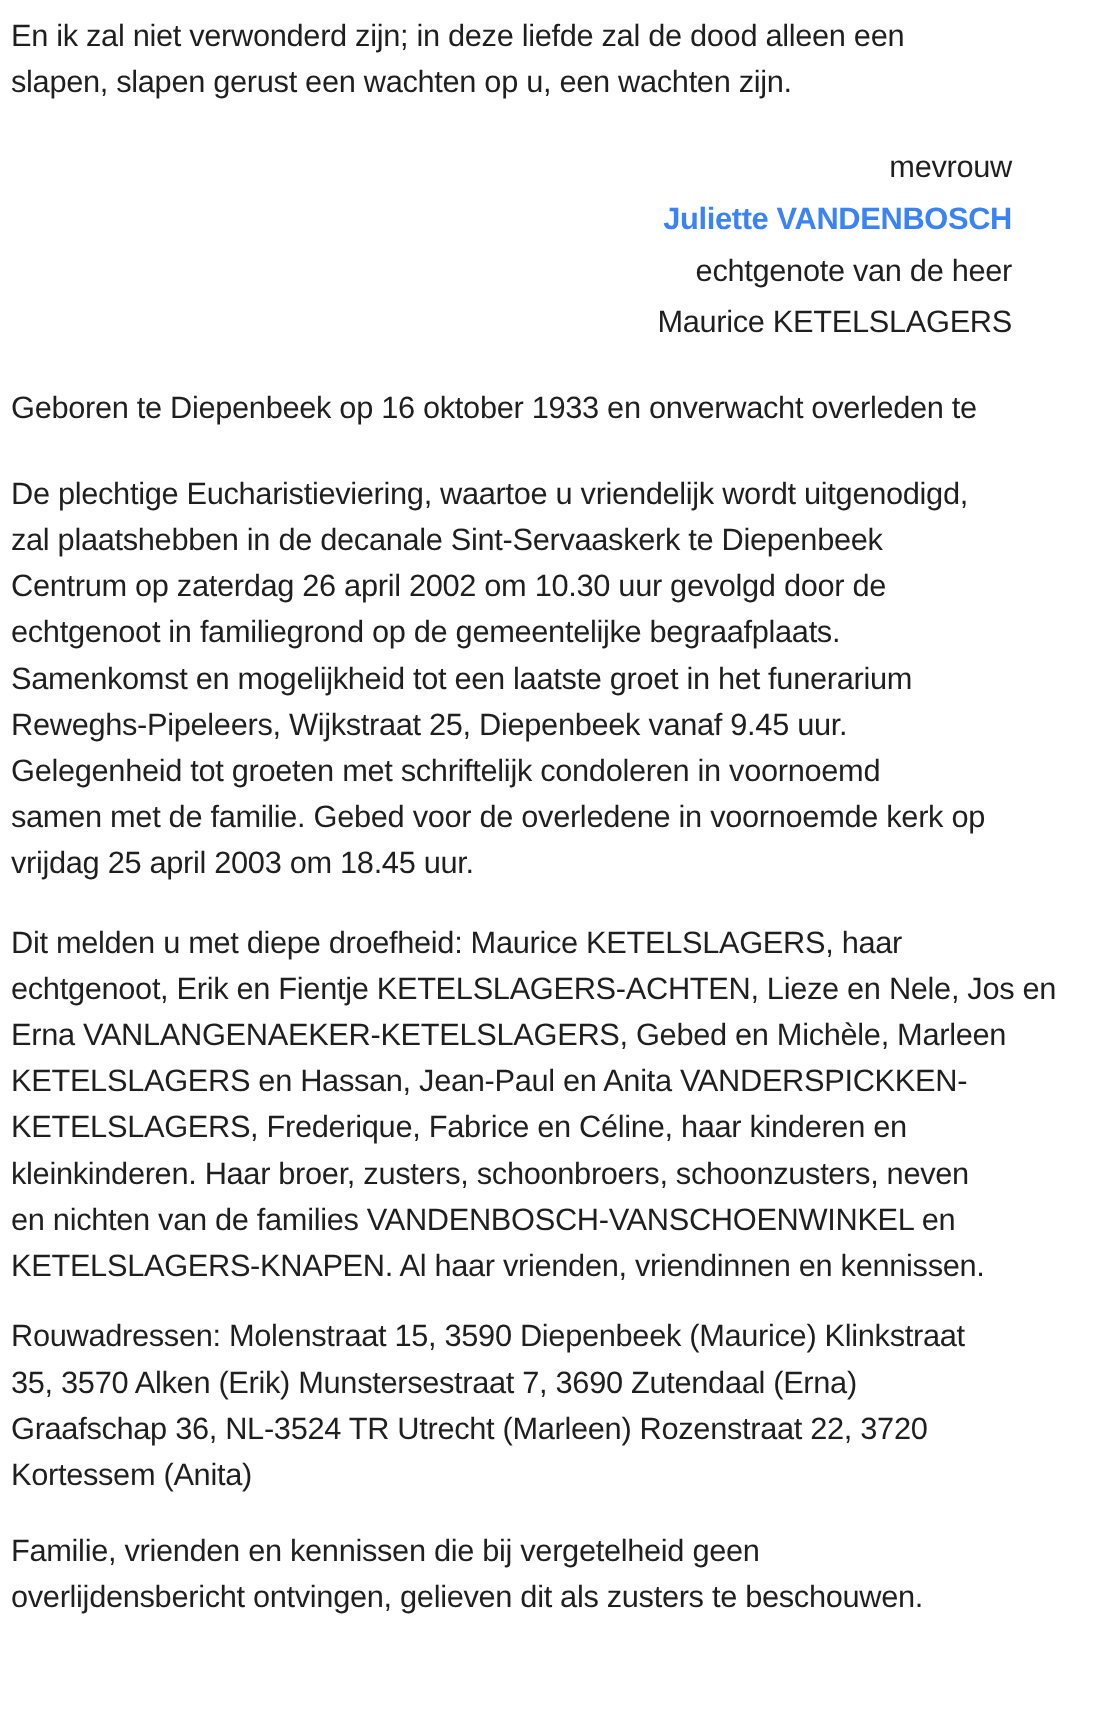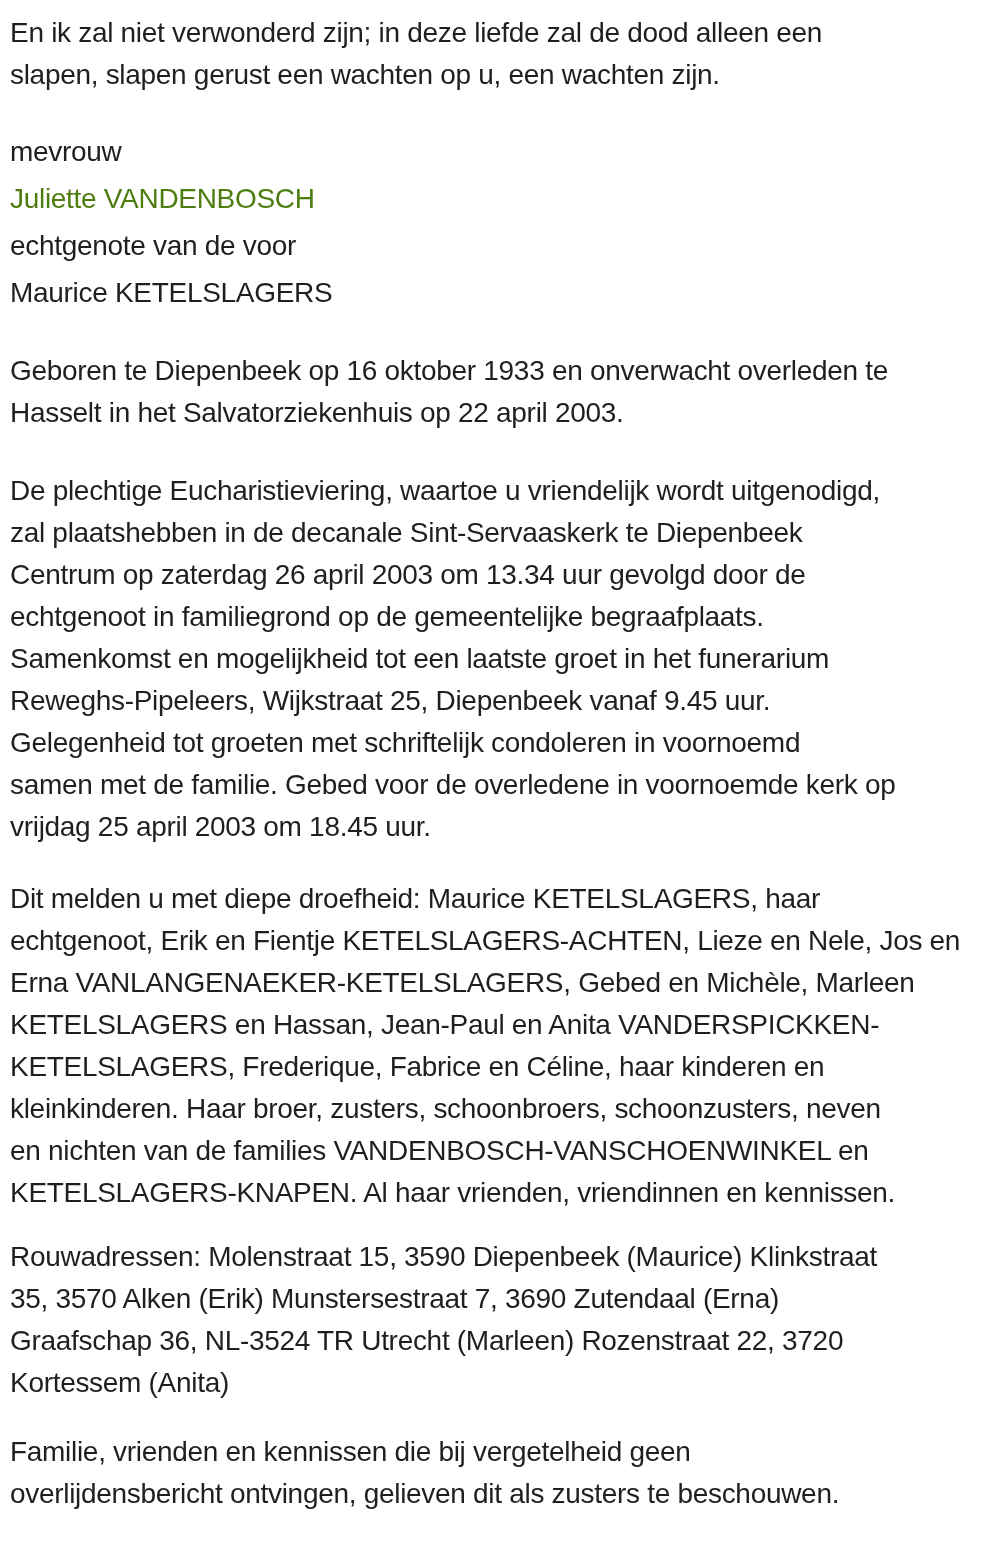--- a/index.html
+++ b/index.html
@@ -22,56 +22,55 @@
   .line {
     font-size: 28px;
     line-height: 42px;
     letter-spacing: -0.3px;
     white-space: nowrap;
   }
   .name-block .line {
     line-height: 47px;
   }
   .bold {
-    font-weight: 400;
-    color: #4d7c0f;
+    font-weight: 700;
+    color: #3b82f6;
   }
-  .name-block   { margin-top: 32px; }
+  .name-block   { margin-top: 32px; text-align: right; }
   .para-birth   { margin-top: 34px; }
   .para-ceremony{ margin-top: 36px; }
   .para-announce{ margin-top: 30px; }
   .para-address { margin-top: 22px; }
   .para-closing { margin-top: 27px; }
 </style>
 </head>
 <body>
 
 <div class="page">
 
   <div class="para">
     <div class="line">En ik zal niet verwonderd zijn; in deze liefde zal de dood alleen een</div>
     <div class="line">slapen, slapen gerust een wachten op u, een wachten zijn.</div>
   </div>
 
   <div class="para name-block">
     <div class="line">mevrouw</div>
     <div class="line bold">Juliette VANDENBOSCH</div>
-    <div class="line">echtgenote van de voor</div>
+    <div class="line">echtgenote van de heer</div>
     <div class="line">Maurice KETELSLAGERS</div>
   </div>
 
   <div class="para para-birth">
     <div class="line">Geboren te Diepenbeek op 16 oktober 1933 en onverwacht overleden te</div>
-    <div class="line">Hasselt in het Salvatorziekenhuis op 22 april 2003.</div>
   </div>
 
   <div class="para para-ceremony">
     <div class="line">De plechtige Eucharistieviering, waartoe u vriendelijk wordt uitgenodigd,</div>
     <div class="line">zal plaatshebben in de decanale Sint-Servaaskerk te Diepenbeek</div>
-    <div class="line">Centrum op zaterdag 26 april 2003 om 13.34 uur gevolgd door de</div>
+    <div class="line">Centrum op zaterdag 26 april 2002 om 10.30 uur gevolgd door de</div>
     <div class="line">echtgenoot in familiegrond op de gemeentelijke begraafplaats.</div>
     <div class="line">Samenkomst en mogelijkheid tot een laatste groet in het funerarium</div>
     <div class="line">Reweghs-Pipeleers, Wijkstraat 25, Diepenbeek vanaf 9.45 uur.</div>
     <div class="line">Gelegenheid tot groeten met schriftelijk condoleren in voornoemd</div>
     <div class="line">samen met de familie. Gebed voor de overledene in voornoemde kerk op</div>
     <div class="line">vrijdag 25 april 2003 om 18.45 uur.</div>
   </div>
 
   <div class="para para-announce">
     <div class="line">Dit melden u met diepe droefheid: Maurice KETELSLAGERS, haar</div>

